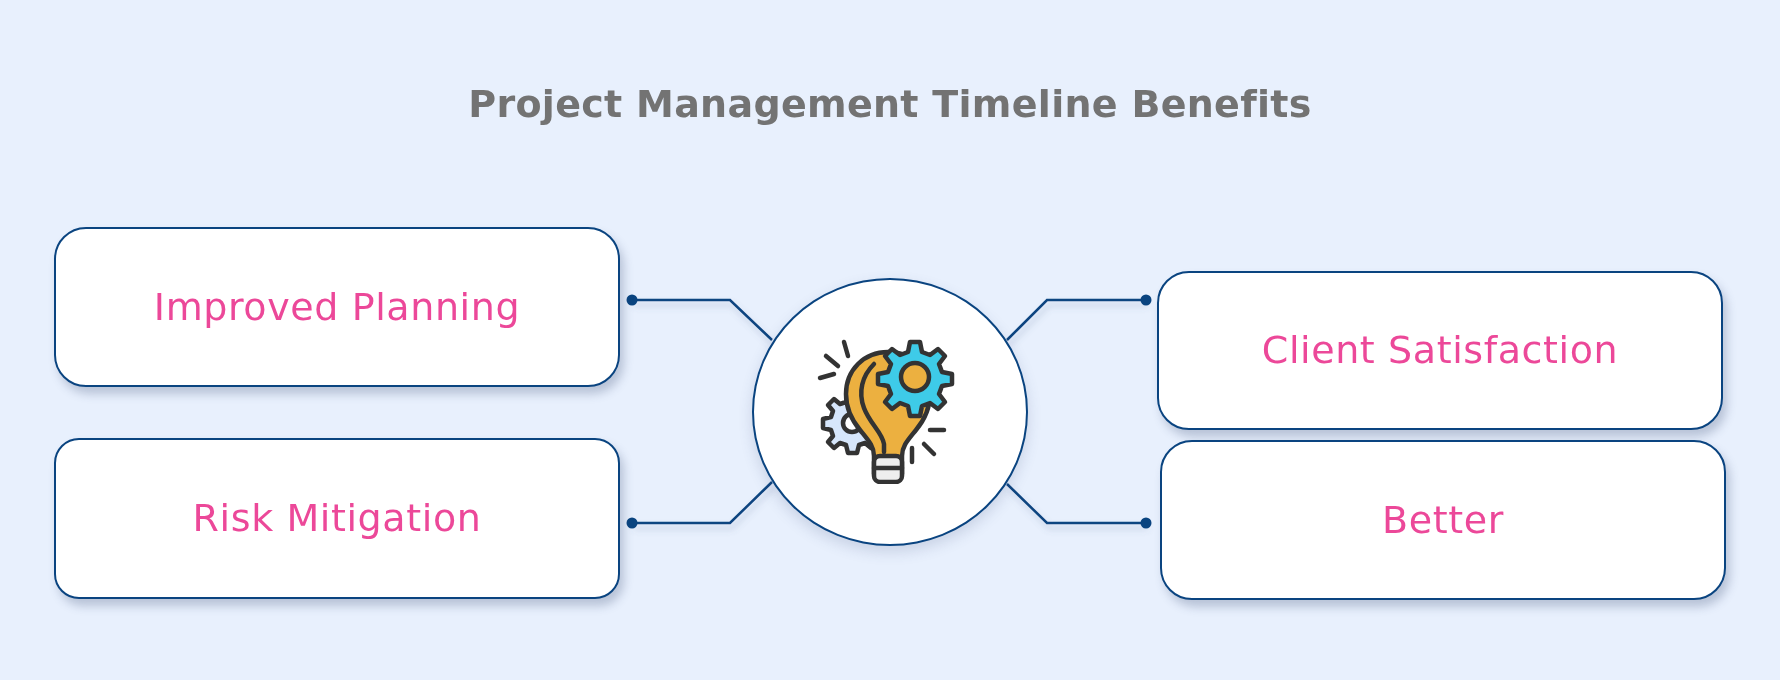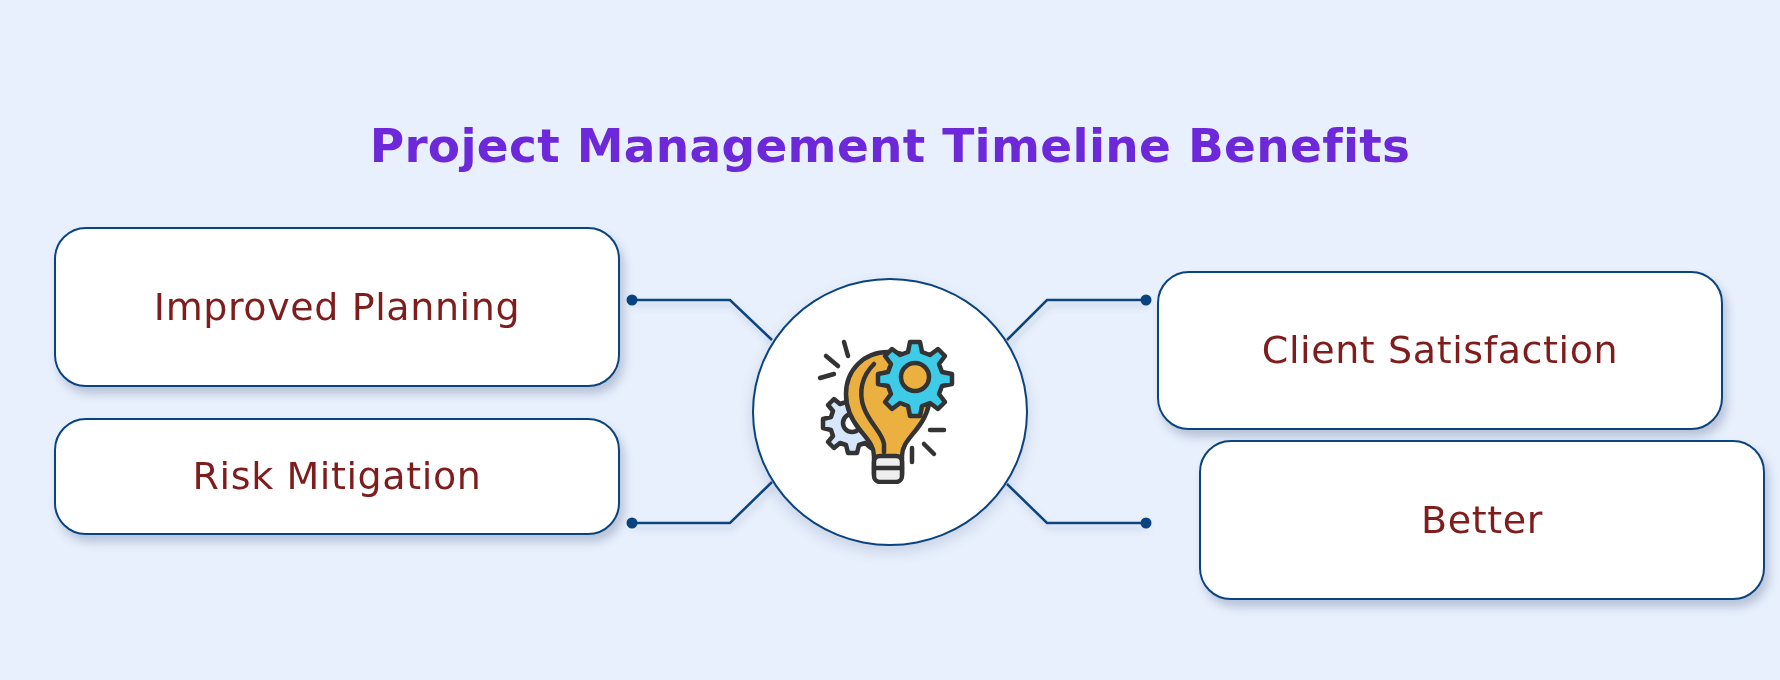--- a/index.html
+++ b/index.html
@@ -7,42 +7,41 @@
     width: 1780px; height: 680px; overflow: hidden;
     background: #e8f0fd;
     position: relative;
     font-family: "DejaVu Sans", sans-serif;
     color: #0a4480;
   }
   .title {
     position: absolute; left: 0; top: 82px; width: 1780px;
     text-align: center;
     font-family: "DejaVu Sans", sans-serif;
-    font-weight: bold; font-size: 47px; letter-spacing: 0.3px;
-    color: #6d28d9;
-    margin-top: 36px;
+    font-weight: bold; font-size: 38px; letter-spacing: 0.3px;
+    color: #737373;
   }
   .box {
     position: absolute;
     background: #ffffff;
     border: 2px solid #0a4480;
     border-radius: 32px;
     box-sizing: border-box;
     box-shadow: 4px 7px 10px rgba(60, 80, 120, 0.28);
     display: flex; align-items: center; justify-content: center;
     text-align: center;
   }
   .box-label {
-    font-size: 38px; line-height: 53px; color: #7f1d1d;
+    font-size: 38px; line-height: 53px; color: #ec4899;
     letter-spacing: 0.6px;
   }
   #box-tl { left: 54px; top: 227px; width: 566px; height: 160px; }
-  #box-bl { left: 54px; top: 418px; width: 566px; height: 117px; }
+  #box-bl { left: 54px; top: 438px; width: 566px; height: 161px; border-radius: 25px; }
   #box-tr { left: 1157px; top: 227px; width: 566px; height: 159px; margin-top: 44px; }
-  #box-br { left: 1160px; top: 440px; width: 566px; height: 160px; margin-left: 39px; }
+  #box-br { left: 1160px; top: 440px; width: 566px; height: 160px; }
   .connectors { position: absolute; left: 0; top: 0; }
   .hub {
     position: absolute; left: 752px; top: 278px; width: 276px; height: 268px;
     border-radius: 50%;
     background: #ffffff;
     border: 2px solid #0a4480;
     box-sizing: border-box;
     box-shadow: 0 6px 14px rgba(60, 80, 120, 0.18);
   }
   .hub-icon { position: absolute; left: 812px; top: 334px; }

